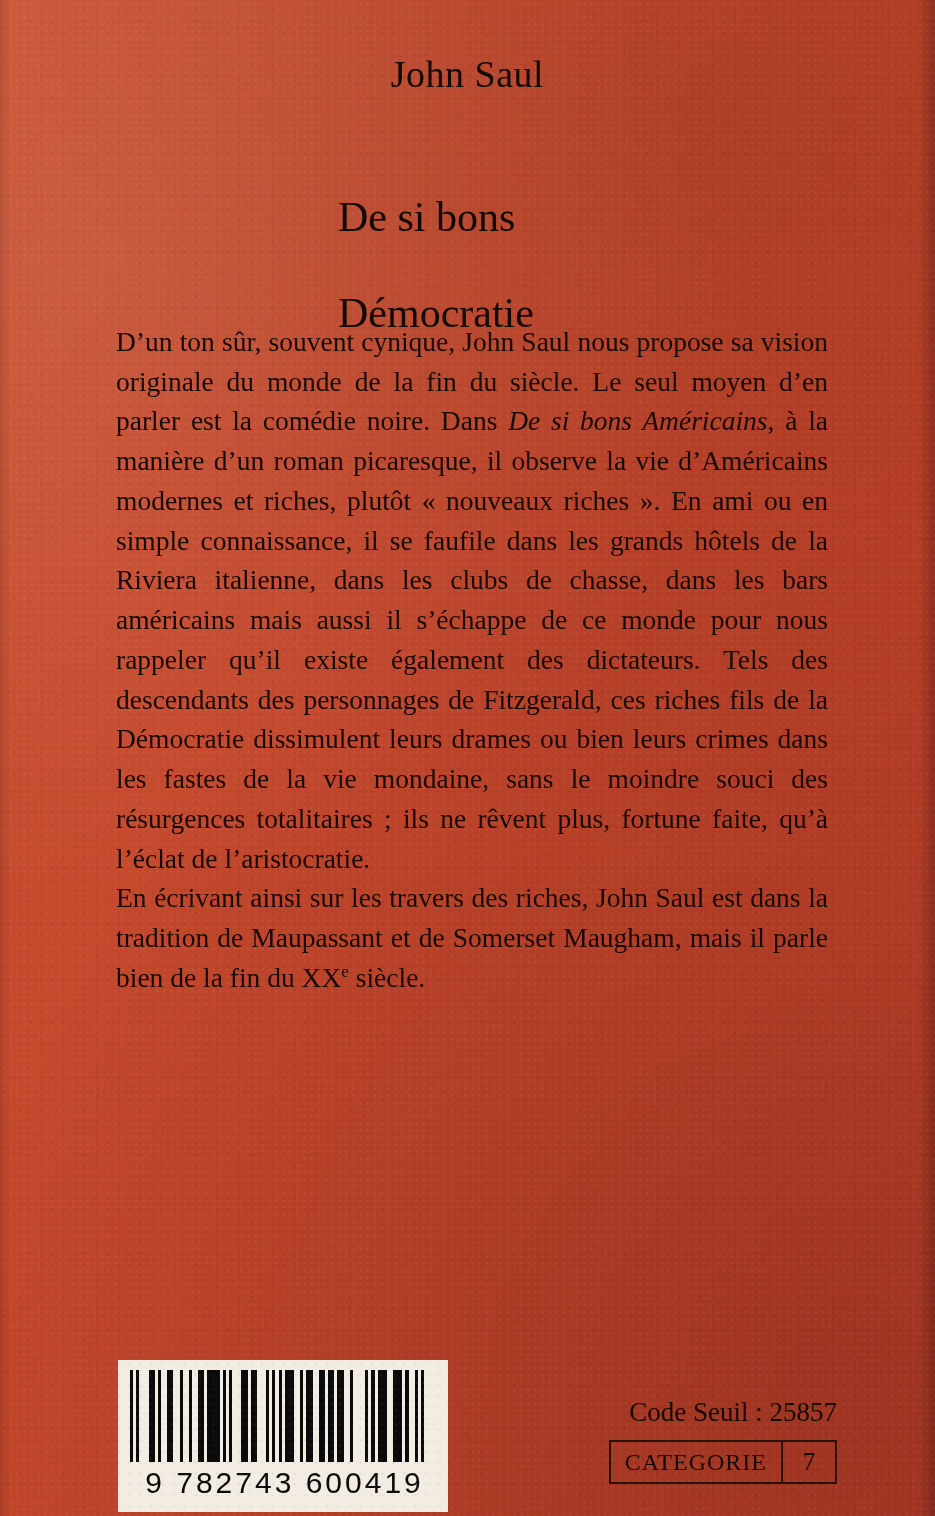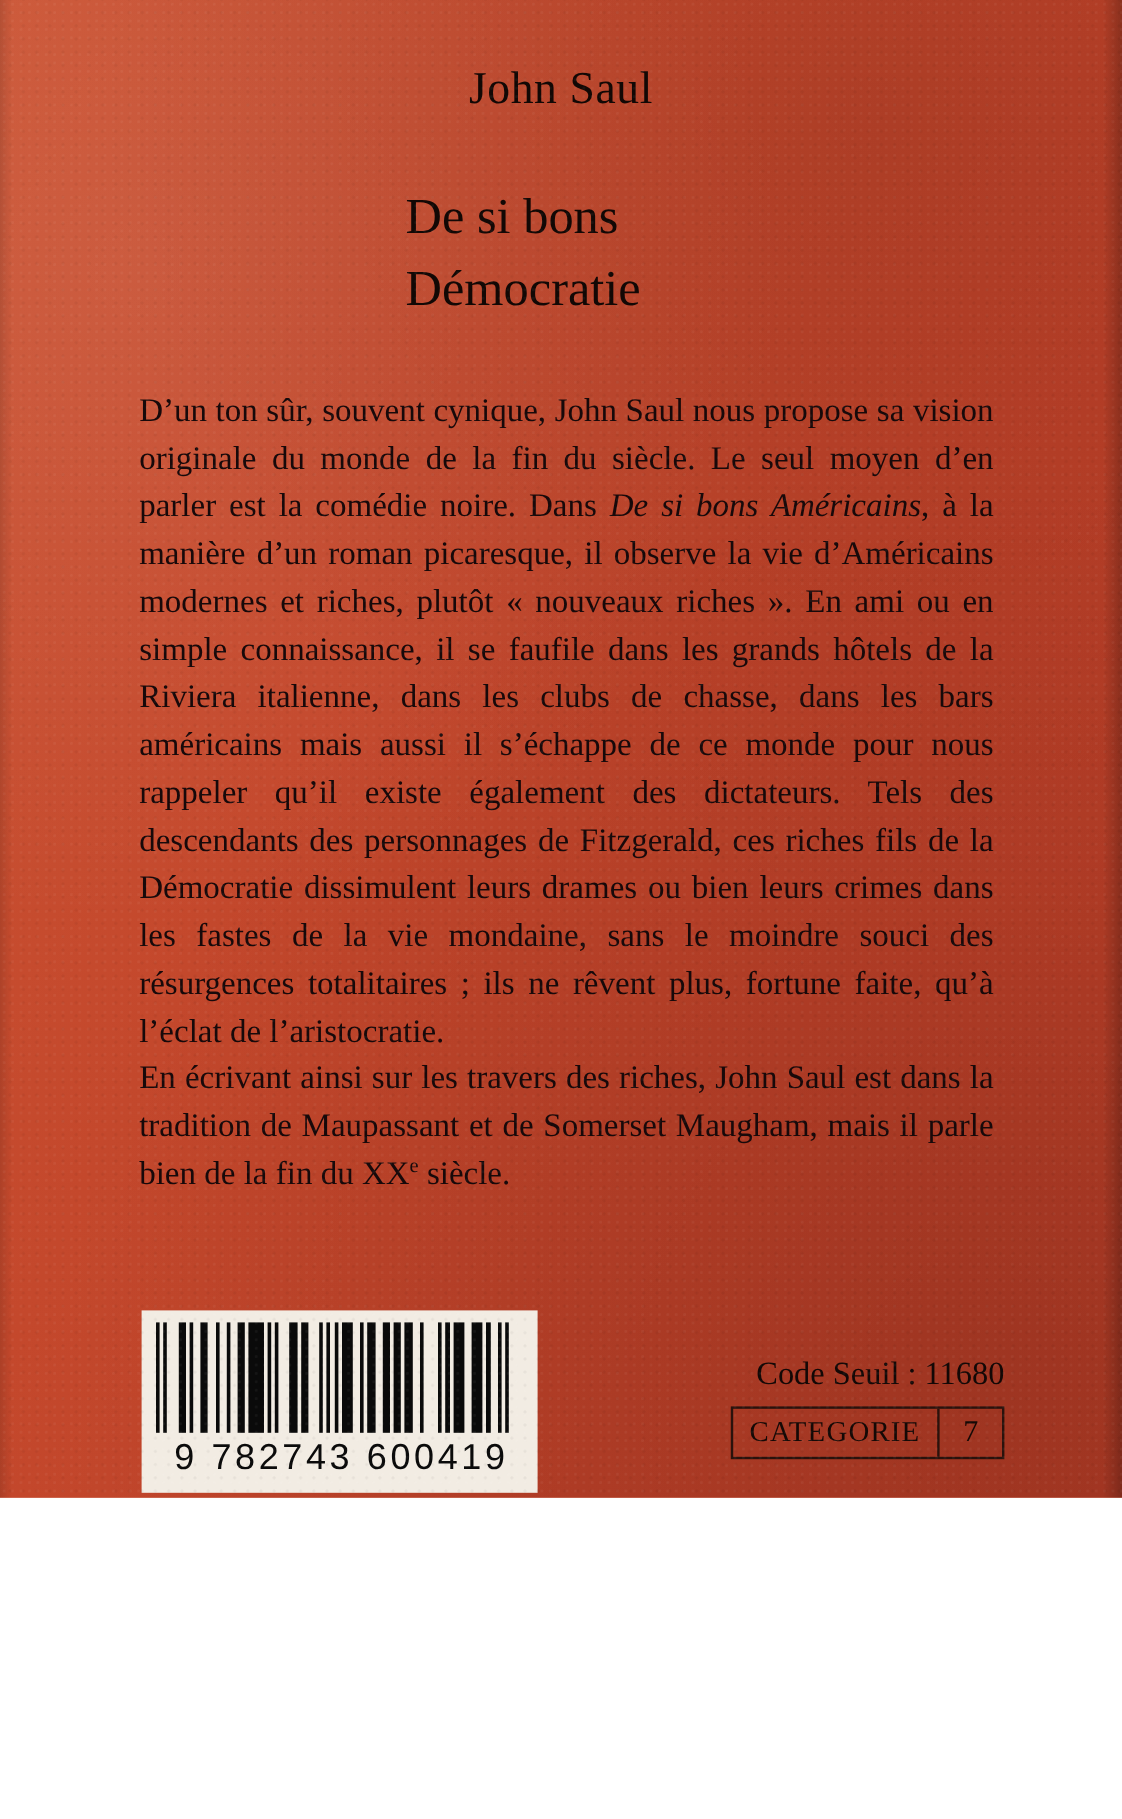--- a/index.html
+++ b/index.html
@@ -8,21 +8,21 @@
   }
   body {
     width: 935px;
     height: 1516px;
     overflow: hidden;
     font-family: "Liberation Serif", serif;
   }
   .cover {
     position: relative;
     width: 935px;
-    height: 1248px;
+    height: 1516px;
     background-color: #c4482c;
     background-image:
       radial-gradient(circle at 12% 18%, rgba(255,255,255,0.07), rgba(255,255,255,0) 42%),
       radial-gradient(circle at 78% 8%, rgba(0,0,0,0.10), rgba(0,0,0,0) 48%),
       radial-gradient(circle at 88% 92%, rgba(0,0,0,0.14), rgba(0,0,0,0) 55%),
       linear-gradient(115deg, #cb5434 0%, #c4482c 35%, #bc4028 70%, #b63c26 100%);
     color: #160b06;
     box-sizing: border-box;
   }
   .cover::after {
@@ -71,20 +71,21 @@
     left: 338px;
     width: 520px;
     font-size: 42px;
     line-height: 1.42;
     font-weight: 400;
     color: #120805;
   }
   .title-line {
     display: block;
     white-space: nowrap;
+    margin-top: 36px;
   }
 
   .blurb {
     position: absolute;
     top: 322px;
     left: 116px;
     width: 712px;
     font-size: 27.5px;
     line-height: 1.445;
     text-align: justify;
@@ -257,20 +258,20 @@
         <div class="sp" style="width: 3.1px; flex: 0 0 auto;"></div>
         <div class="bar" style="width: 3.1px; flex: 0 0 auto;"></div>
         <div class="sp" style="width: 6.2px; flex: 0 0 auto;"></div>
         <div class="bar" style="width: 3.1px; flex: 0 0 auto;"></div>
         <div class="sp" style="width: 3.1px; flex: 0 0 auto;"></div>
         <div class="bar" style="width: 3.1px; flex: 0 0 auto;"></div>
       </div>
     <div class="barcode-number">9 782743 600419</div>
   </div>
 
-  <div class="code-seuil">Code Seuil : 11680</div>
+  <div class="code-seuil">Code Seuil : 25857</div>
 
   <div class="categorie-box">
     <div class="categorie-label">CATEGORIE</div>
     <div class="categorie-value">7</div>
   </div>
 
 </div>
 
 </body></html>

